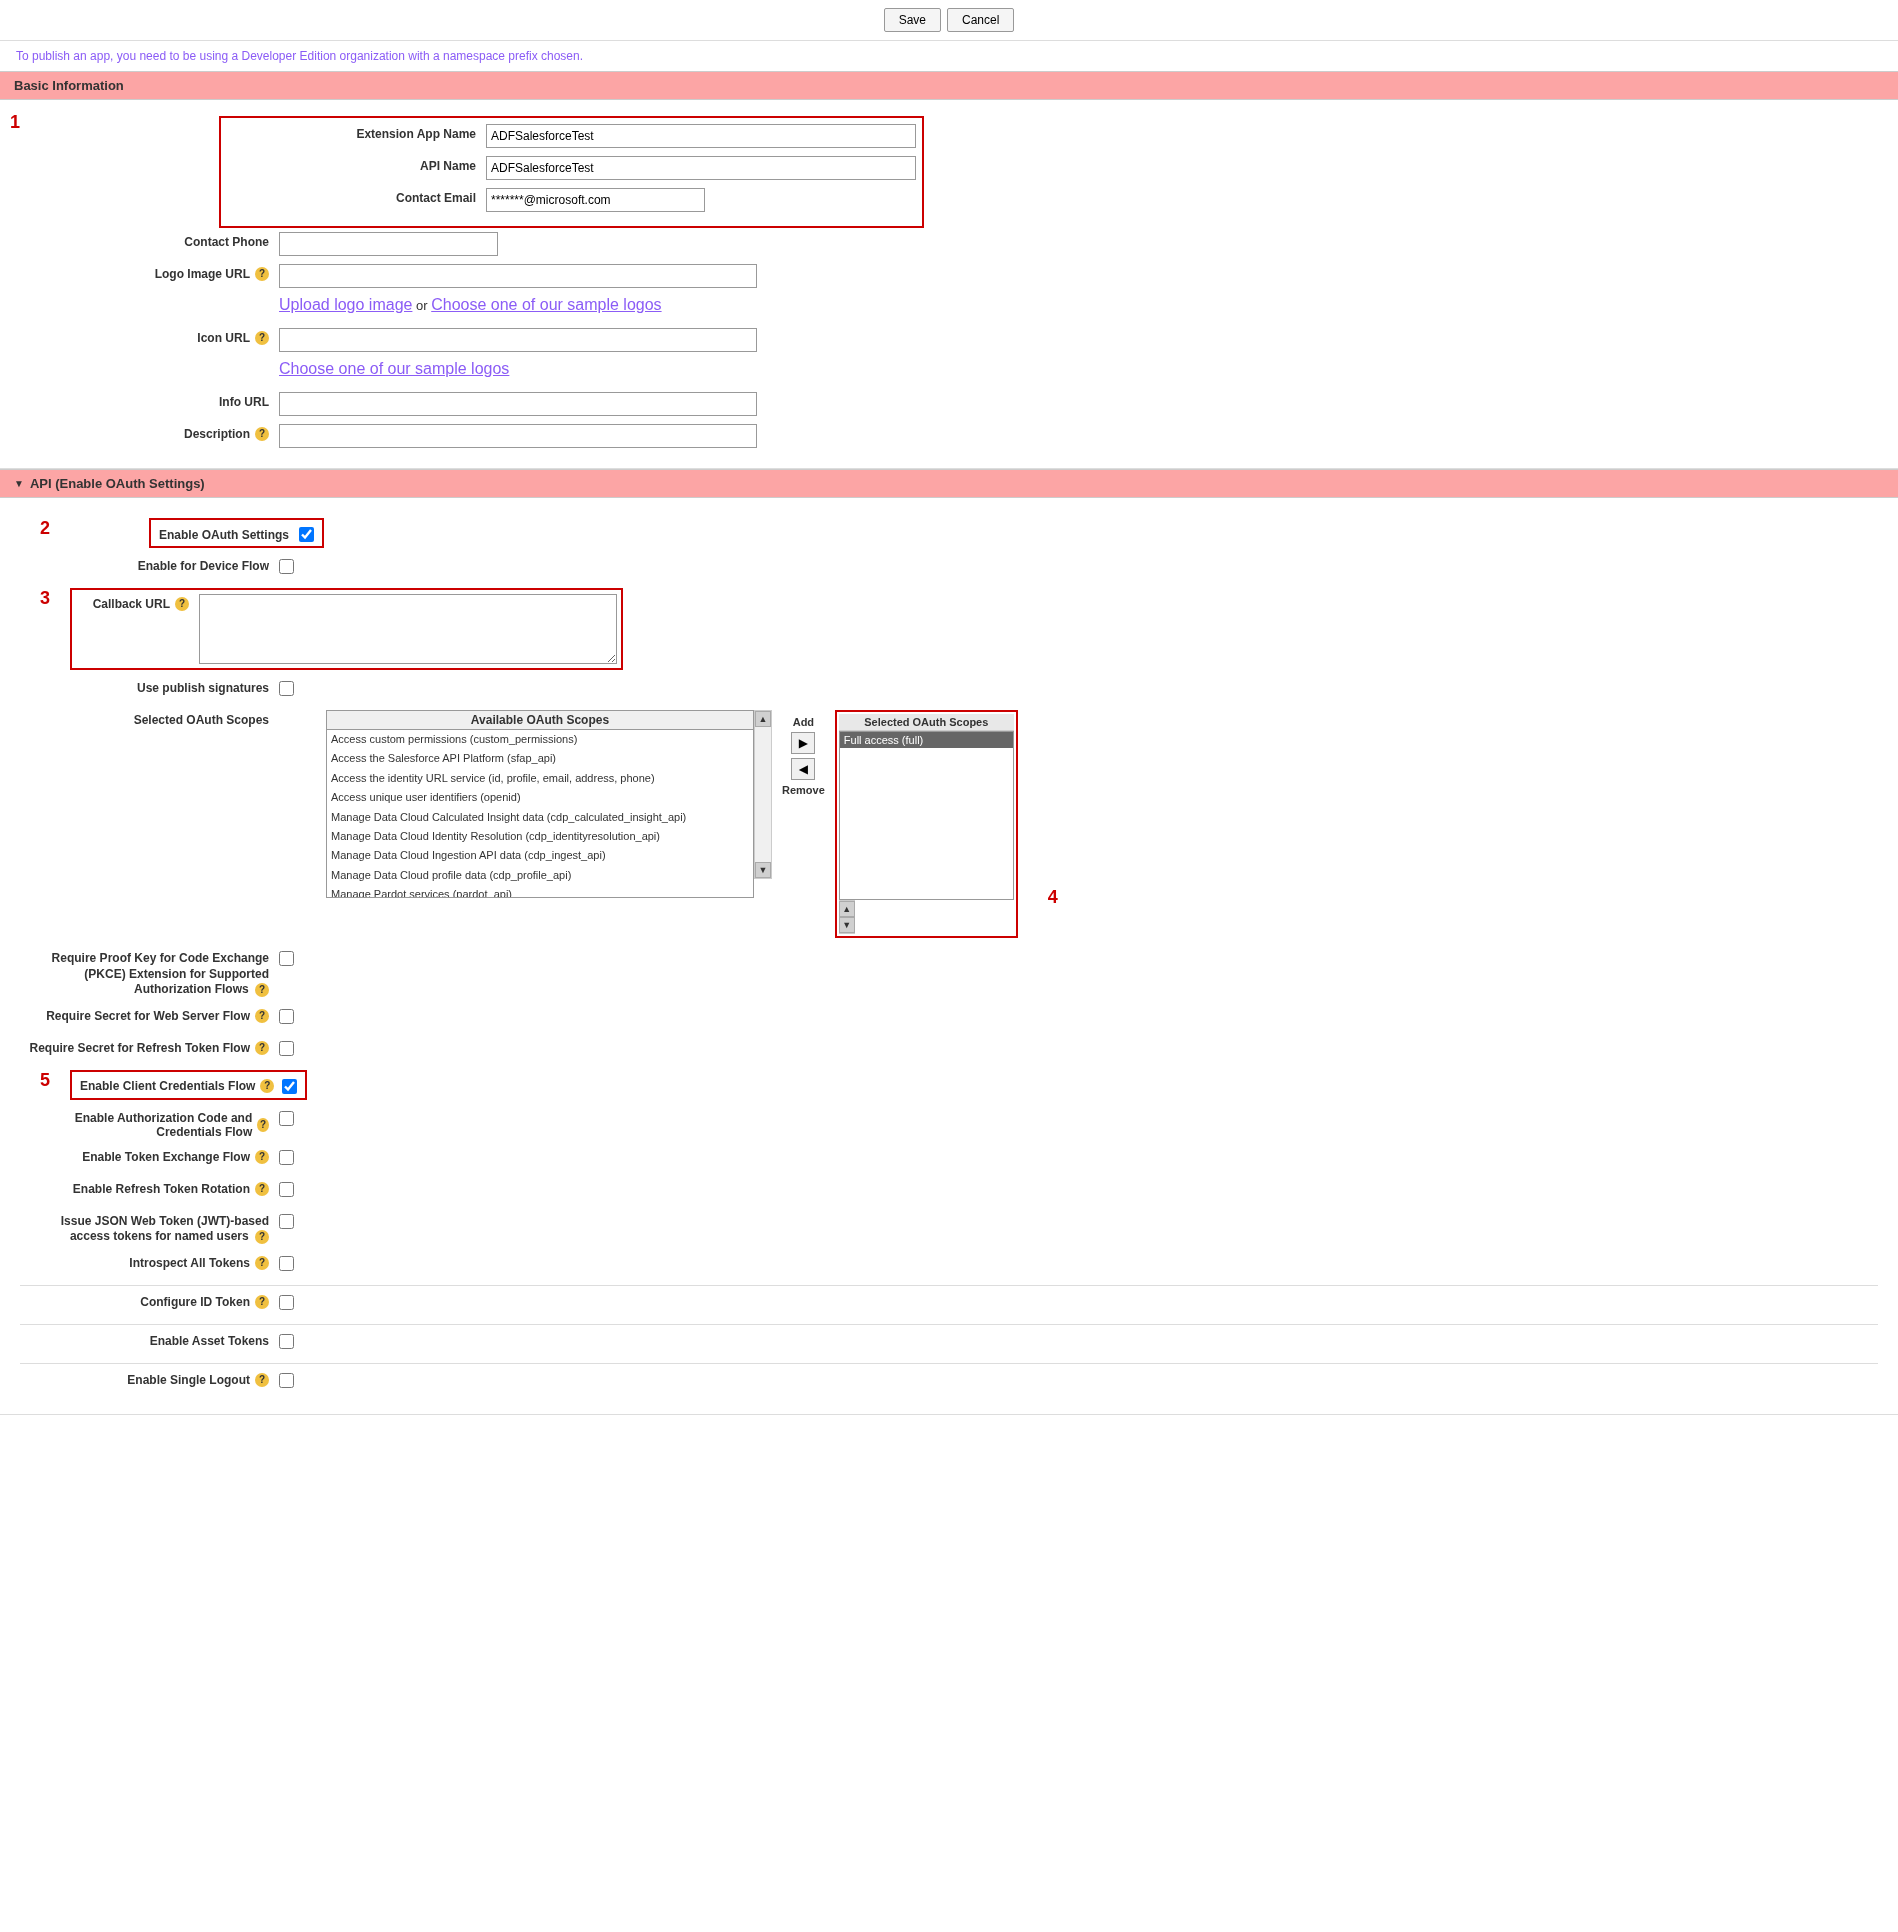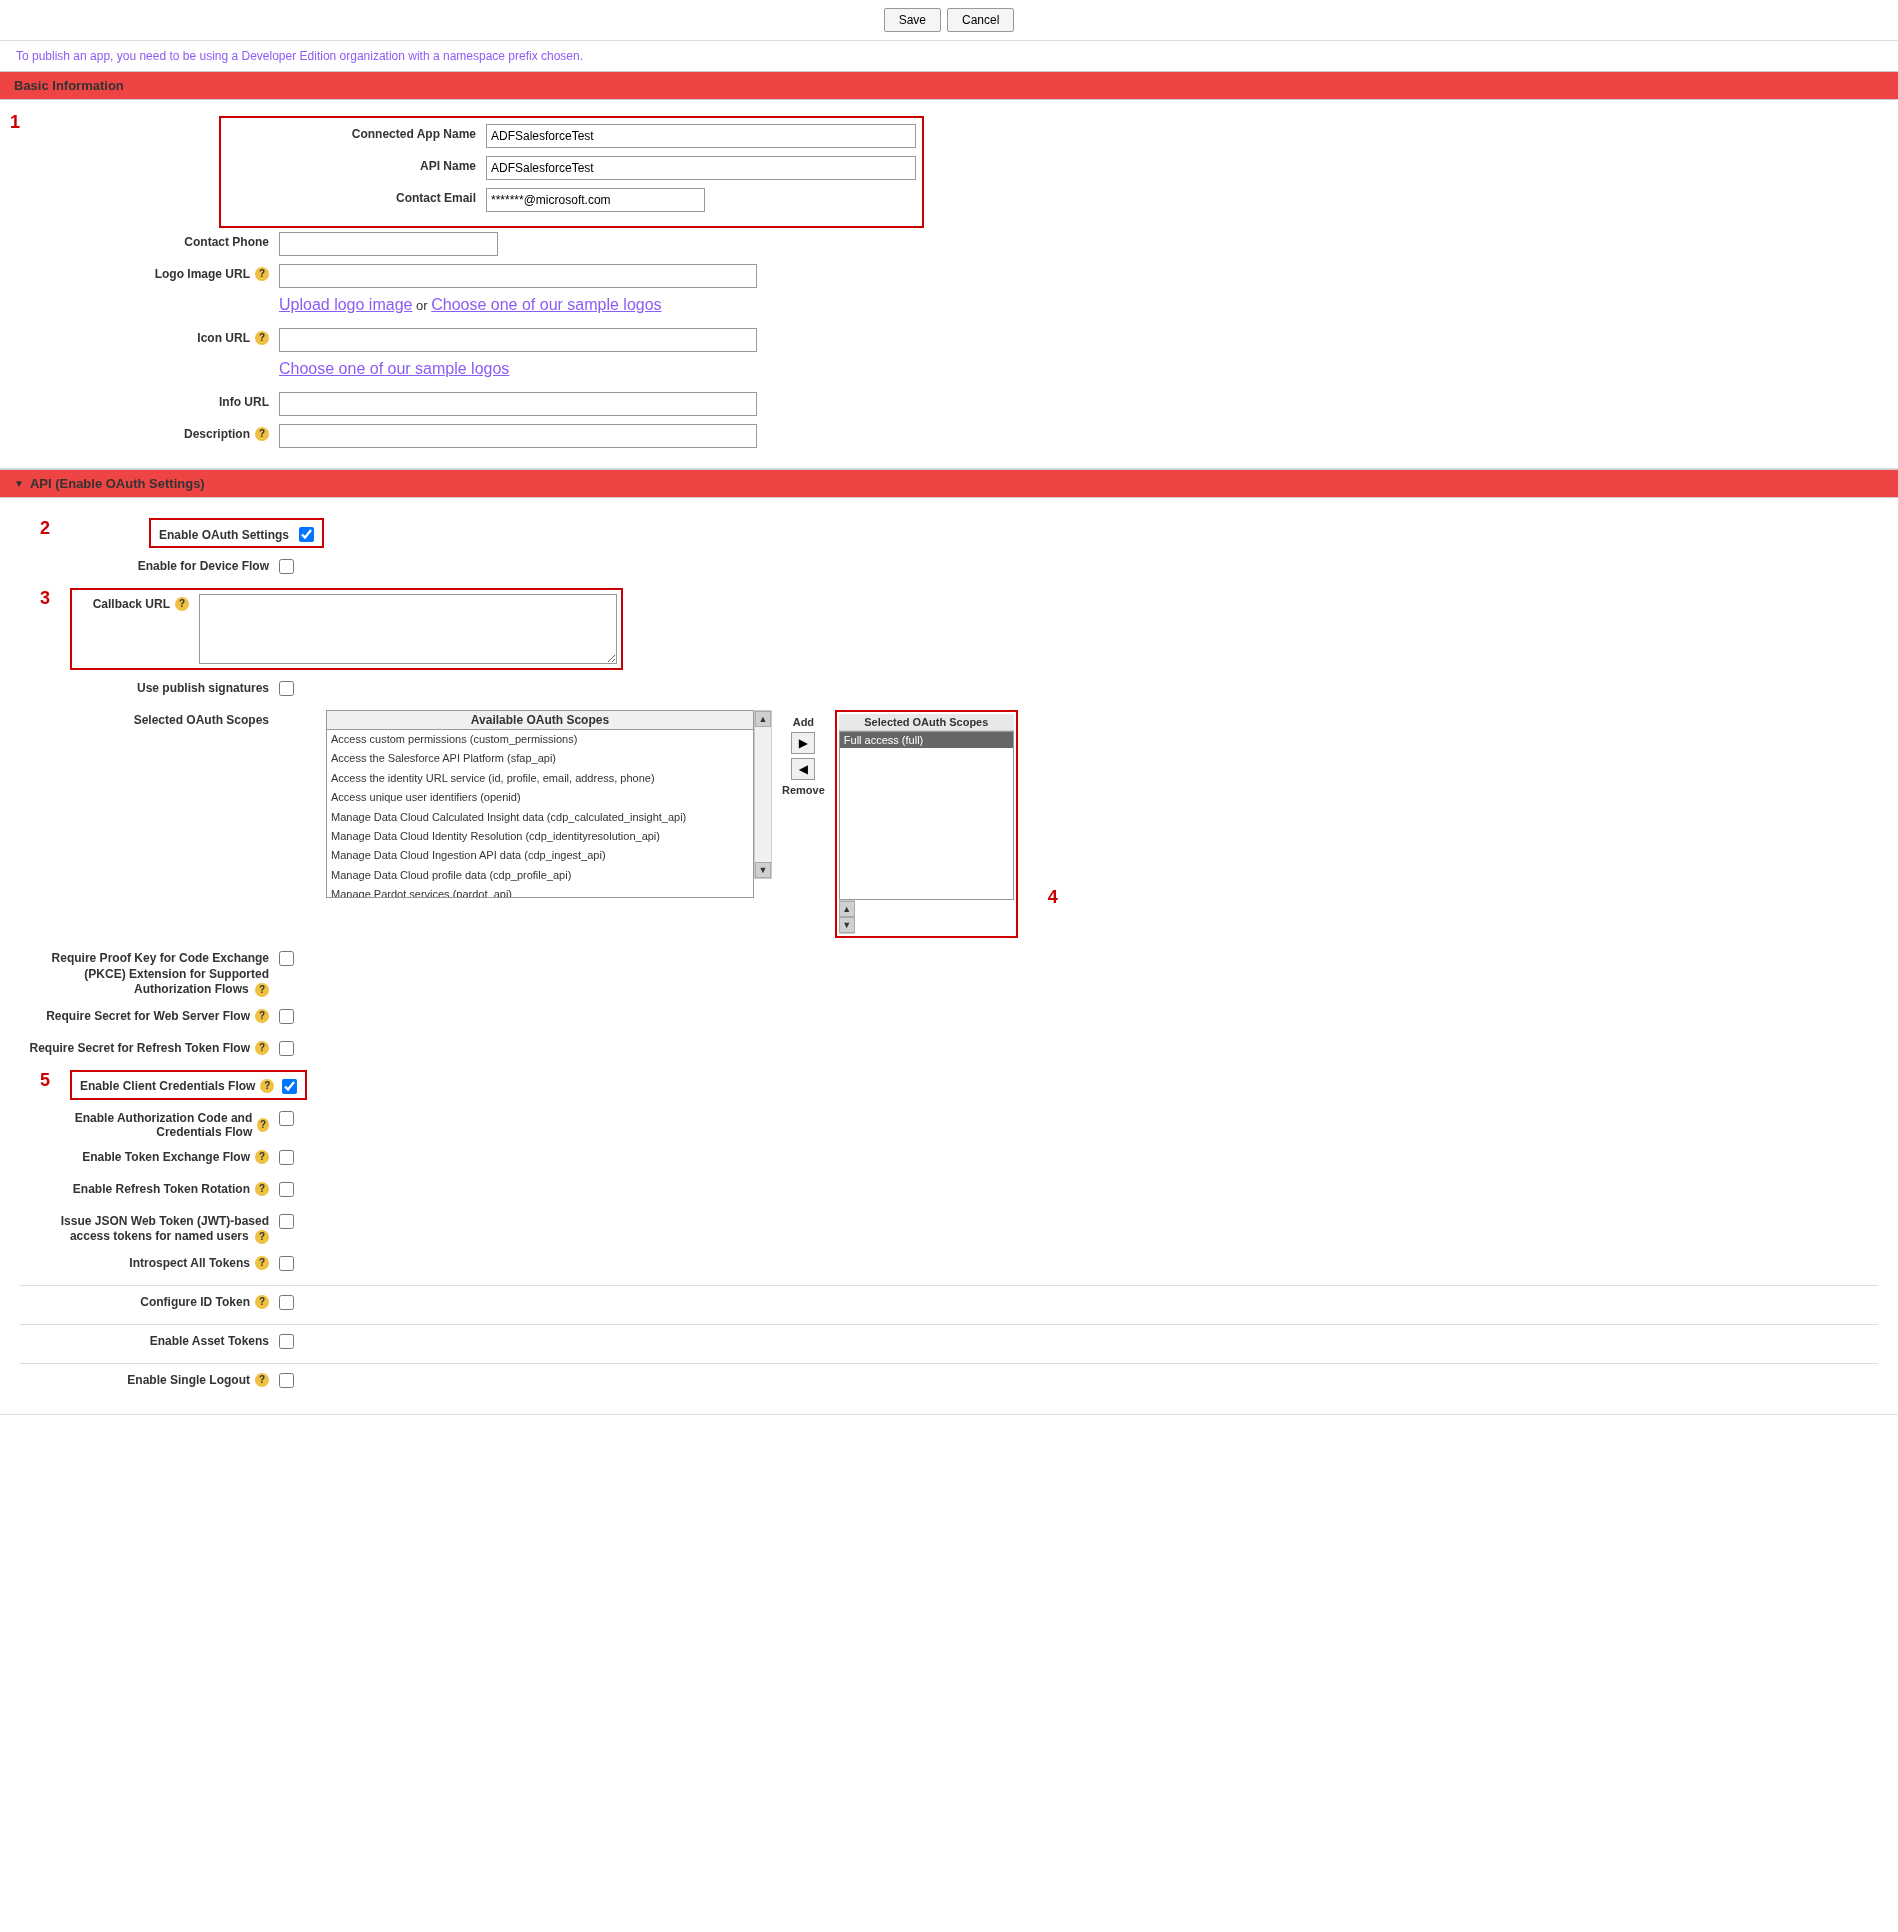--- a/index.html
+++ b/index.html
@@ -23,21 +23,21 @@
       background: #f5f5f5;
       cursor: pointer;
       border-radius: 2px;
     }
     .publish-notice {
       font-size: 12px;
       padding: 8px 16px;
       color: #8b5cf6;
     }
     .section-header {
-      background: #ef4444;
+      background: #fca5a5;
       padding: 6px 14px;
       font-weight: bold;
       font-size: 13px;
       border-top: 1px solid #ccc;
       border-bottom: 1px solid #ccc;
       display: flex;
       align-items: center;
       gap: 6px;
     }
     .section-header .triangle {
@@ -267,21 +267,21 @@
 
   <div class="relative-wrapper">
     <span class="annotation-number" style="left:-10px;top:0px;">1</span>
   </div>
 
   
   <div style="border:2px solid #cc0000; display:inline-block; padding:6px 6px; margin-left:199px; margin-bottom:4px; margin-top:4px;">
 
     
     <div class="form-row">
-      <div class="form-label">Connected App Name</div>
+      <div class="form-label">Extension App Name</div>
       <input class="form-input" type="text" value="ADFSalesforceTest" style="">
     </div>
 
     
     <div class="form-row">
       <div class="form-label">API Name</div>
       <input class="form-input" type="text" value="ADFSalesforceTest" style="">
     </div>
 
     

